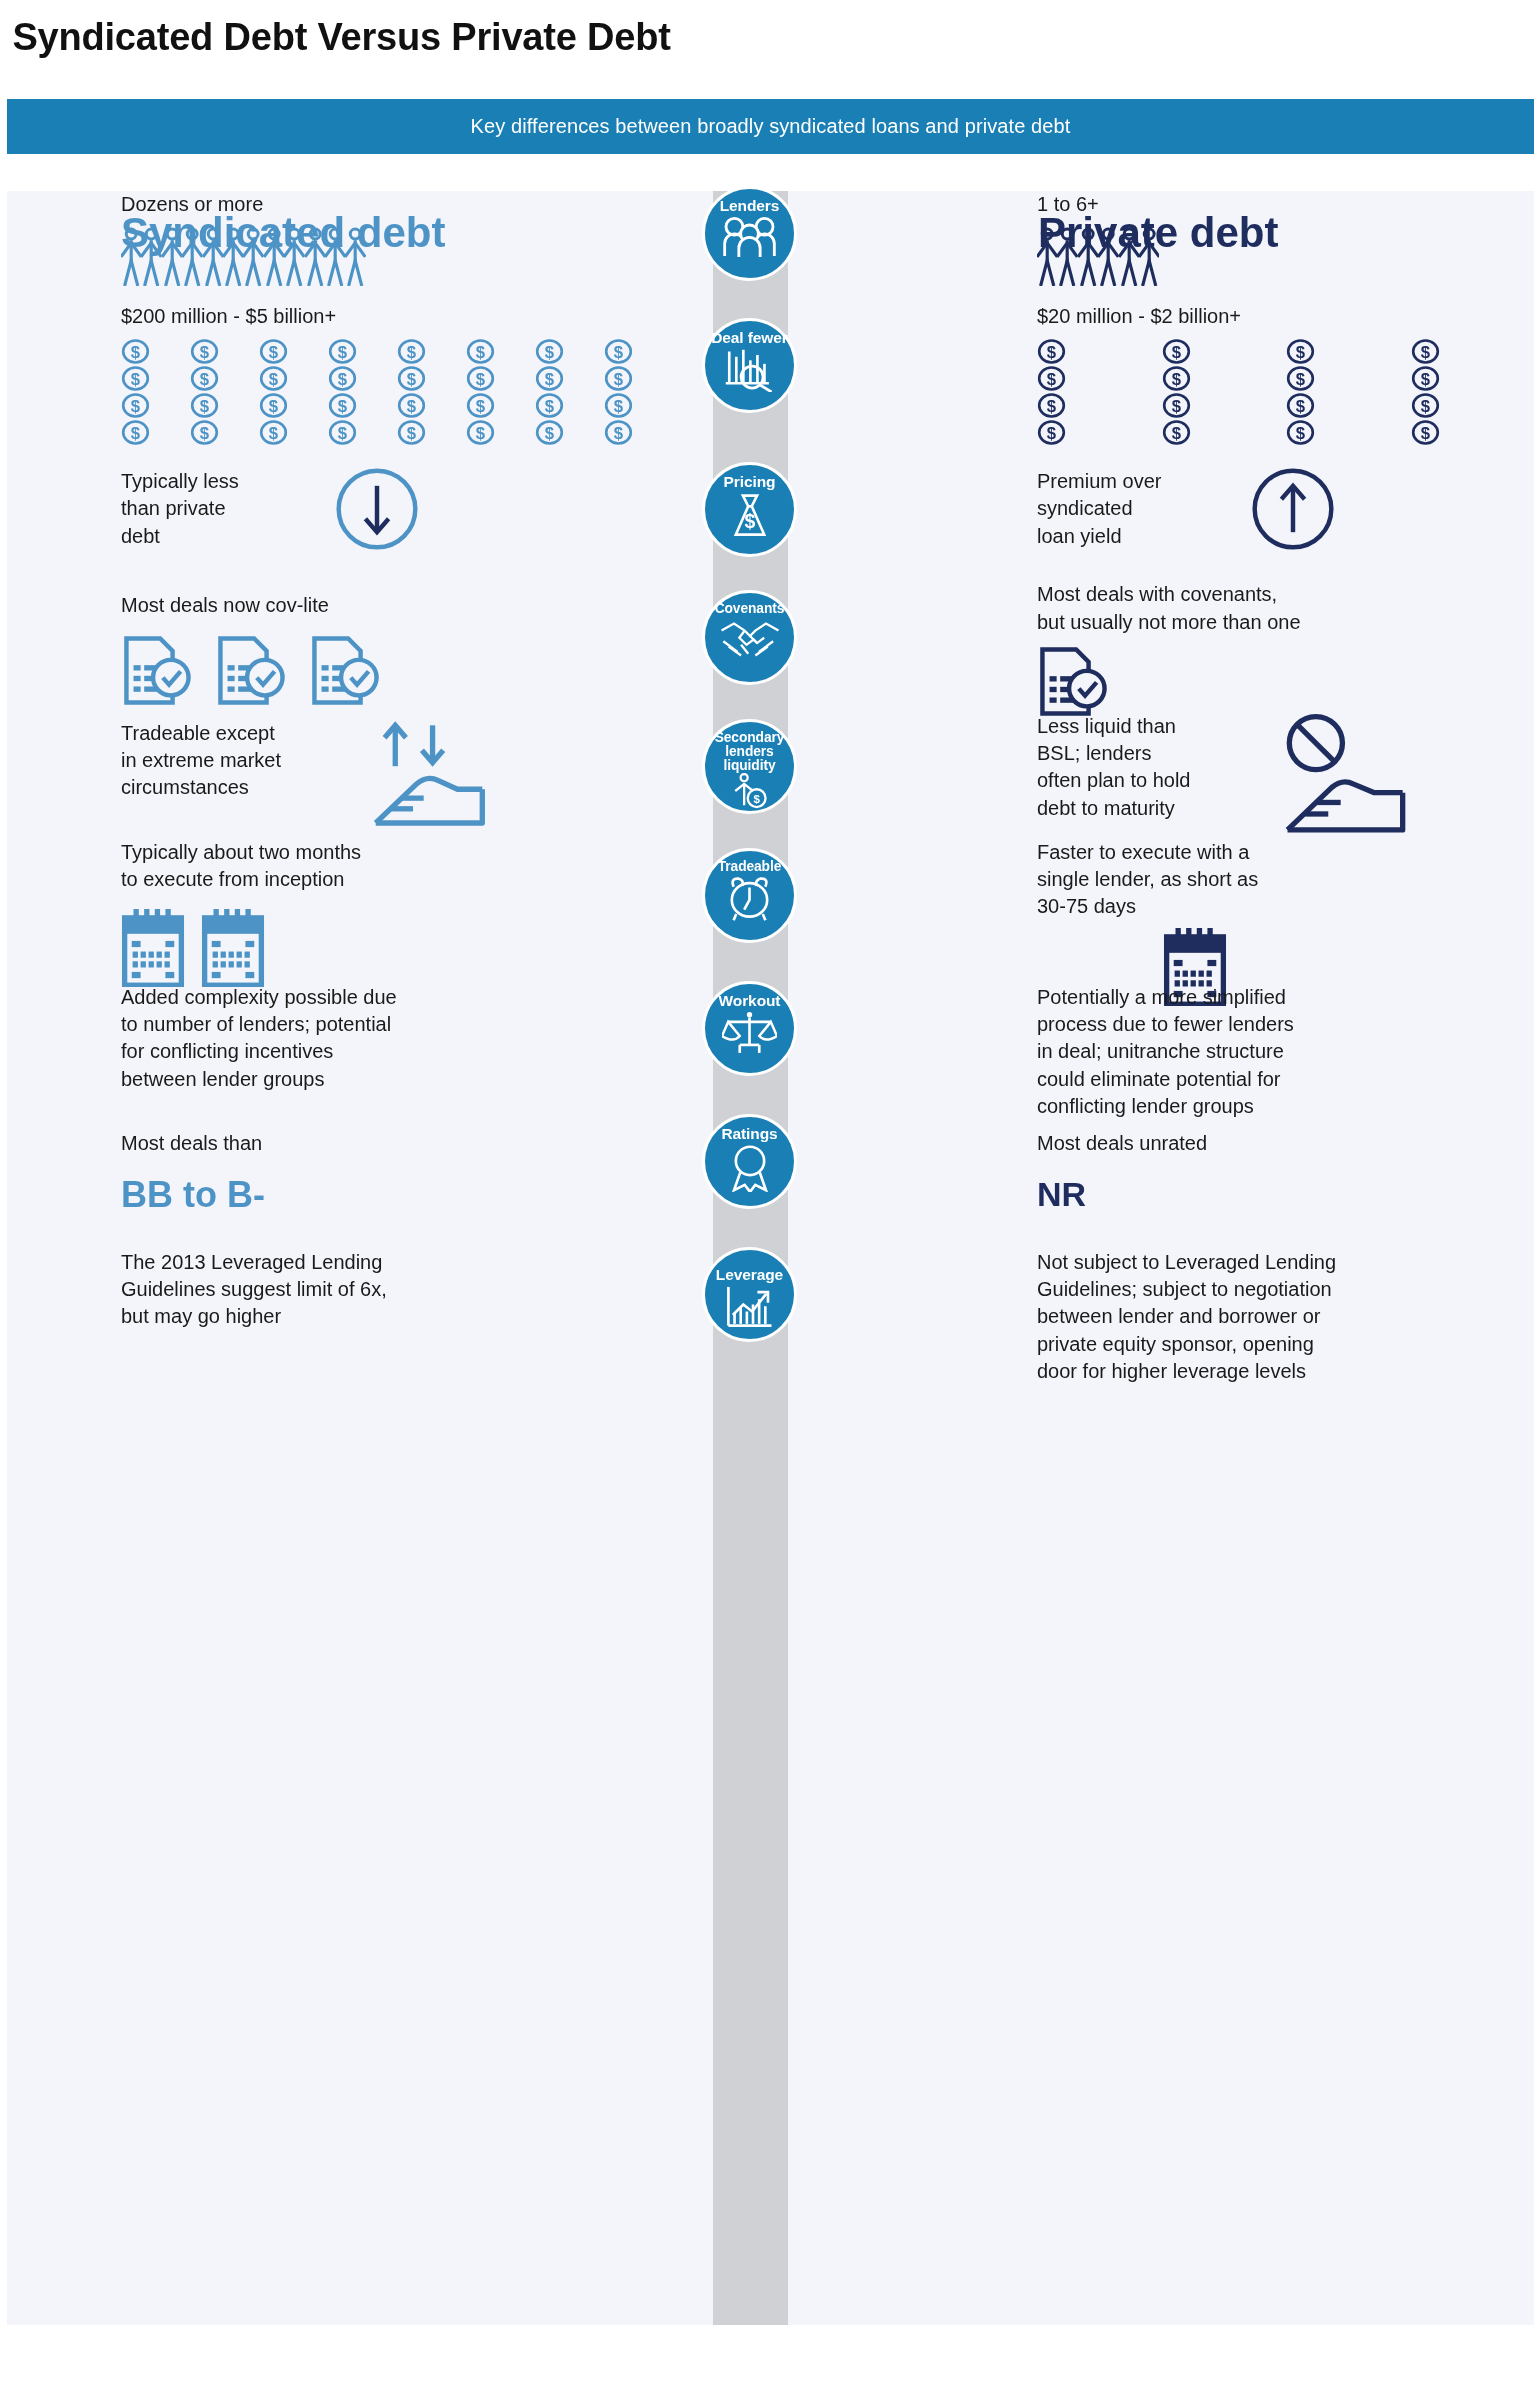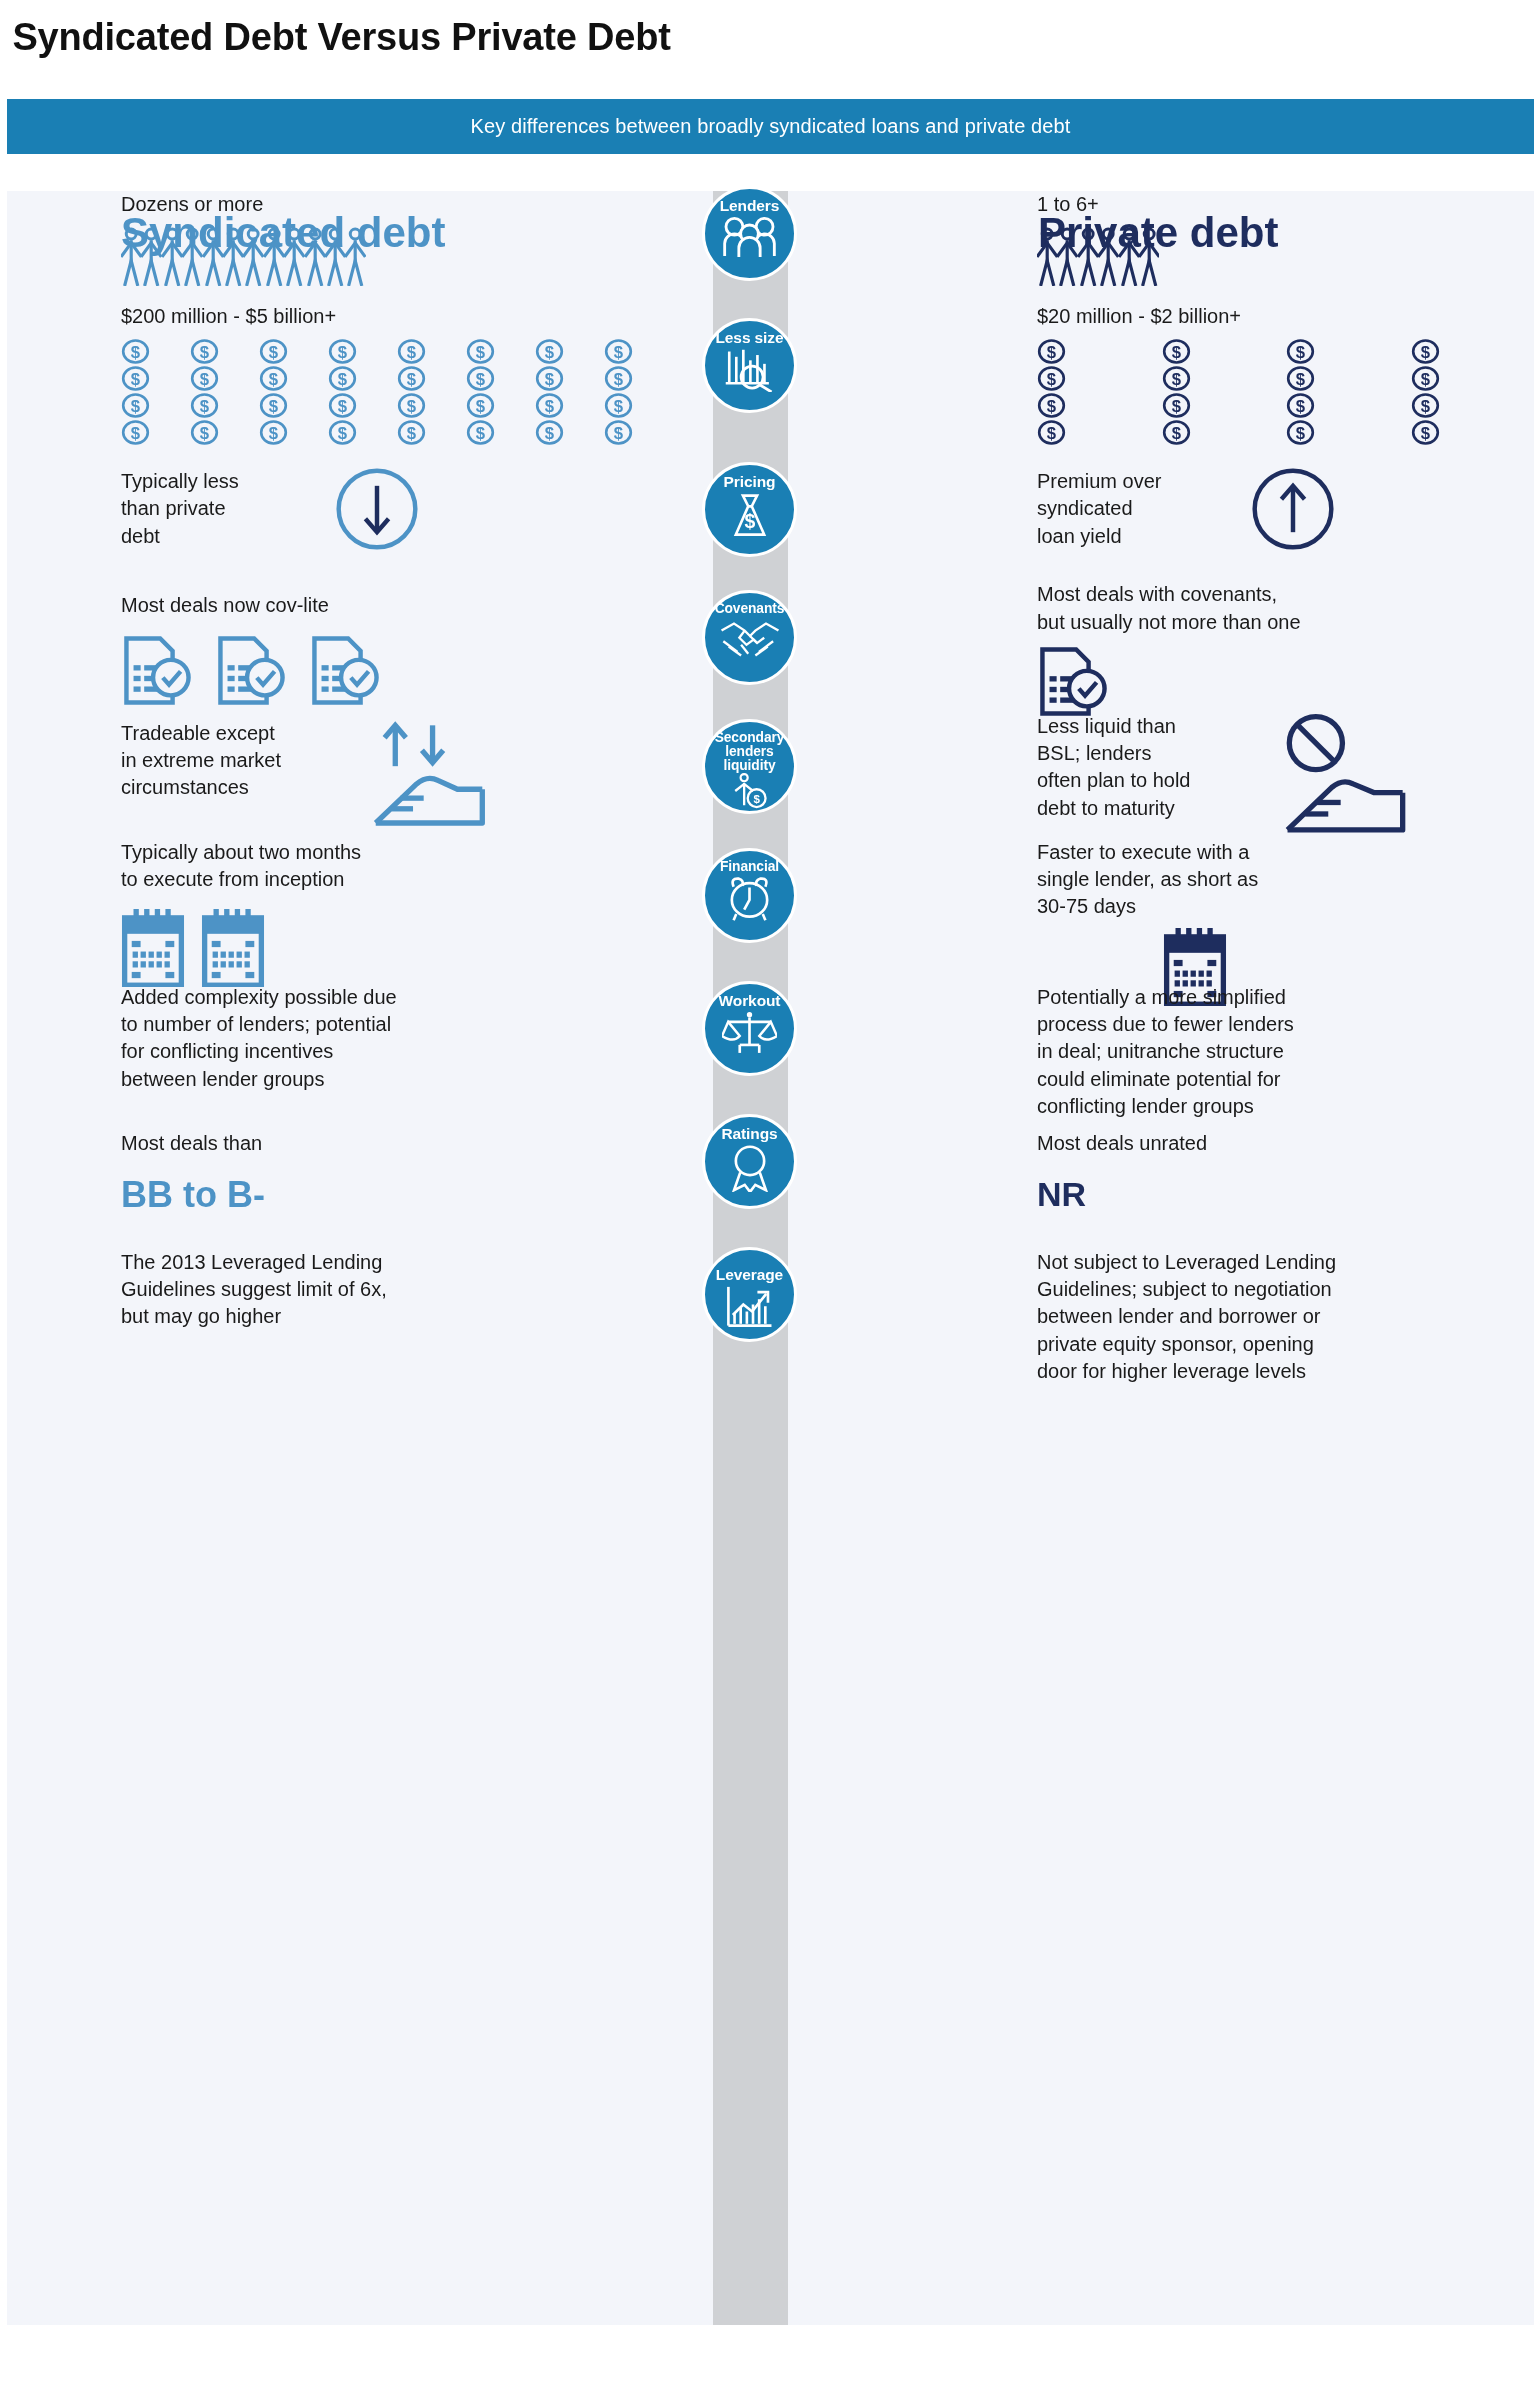--- a/index.html
+++ b/index.html
@@ -433,21 +433,21 @@
               <text x="16.5" y="21" font-size="19" font-weight="bold" fill="#1e2d5e" text-anchor="middle" font-family="Liberation Sans, sans-serif">$</text>
             </svg>
             <svg width="29" height="25" viewBox="0 0 33 28">
               <ellipse cx="16.5" cy="14" rx="14" ry="12.5" fill="none" stroke="#1e2d5e" stroke-width="3"></ellipse>
               <text x="16.5" y="21" font-size="19" font-weight="bold" fill="#1e2d5e" text-anchor="middle" font-family="Liberation Sans, sans-serif">$</text>
             </svg>
           </div>
       </div>
     </div>
     <div class="pill" style="top:127px;">
-      <div class="pill-label">Less size</div>
+      <div class="pill-label">Deal fewer</div>
       <div class="pill-icon">
         <svg width="53" height="44" viewBox="0 0 60 50">
           <g stroke="#fff" stroke-width="3" fill="none">
             <line x1="7" y1="4" x2="7" y2="40"></line>
             <line x1="15" y1="10" x2="15" y2="40"></line>
             <line x1="23" y1="2" x2="23" y2="40"></line>
             <line x1="31" y1="14" x2="31" y2="40"></line>
             <line x1="39" y1="8" x2="39" y2="40"></line>
             <line x1="47" y1="18" x2="47" y2="40"></line>
             <line x1="3" y1="40" x2="52" y2="40"></line>
@@ -728,21 +728,21 @@
                 <rect x="13" y="59" width="6" height="7"></rect>
                 <rect x="49" y="59" width="6" height="7"></rect>
                 <rect x="12" y="71" width="10" height="7"></rect>
                 <rect x="50" y="71" width="10" height="7"></rect>
               </g>
             </svg>
           </div>
       </div>
     </div>
     <div class="pill" style="top:657px;">
-      <div class="pill-label small">Financial</div>
+      <div class="pill-label small">Tradeable</div>
       <div class="pill-icon">
         <svg width="53" height="46" viewBox="0 0 60 52">
           <path d="M12 12 Q8 2 18 3 Q24 5 22 11" fill="none" stroke="#fff" stroke-width="3"></path>
           <path d="M48 12 Q52 2 42 3 Q36 5 38 11" fill="none" stroke="#fff" stroke-width="3"></path>
           <ellipse cx="30" cy="27" rx="20" ry="19" fill="none" stroke="#fff" stroke-width="3"></ellipse>
           <path d="M30 13 L30 27 L24 38" fill="none" stroke="#fff" stroke-width="3"></path>
           <line x1="15" y1="43" x2="12" y2="50" stroke="#fff" stroke-width="3"></line>
           <line x1="45" y1="43" x2="48" y2="50" stroke="#fff" stroke-width="3"></line>
         </svg>
       </div>

